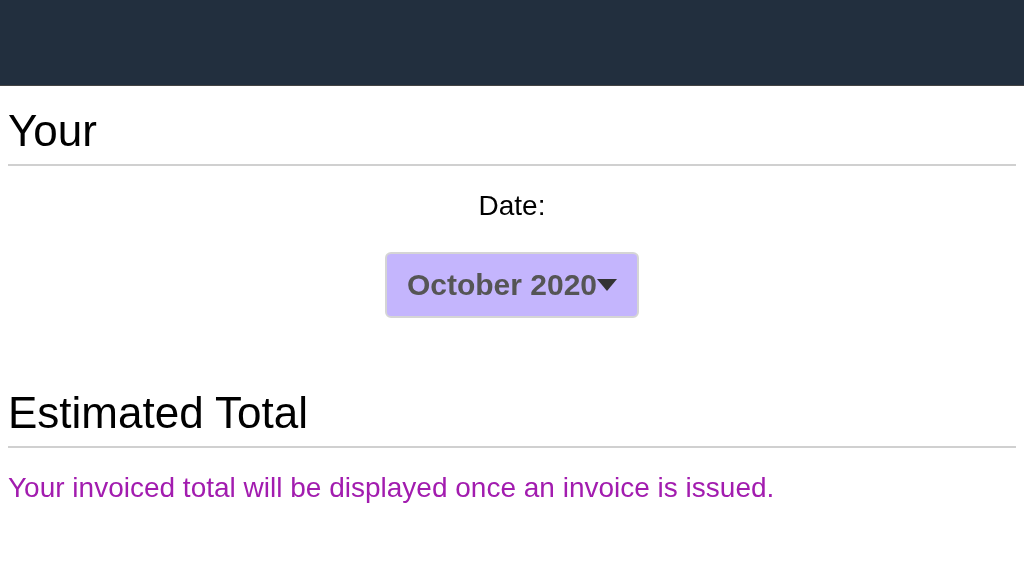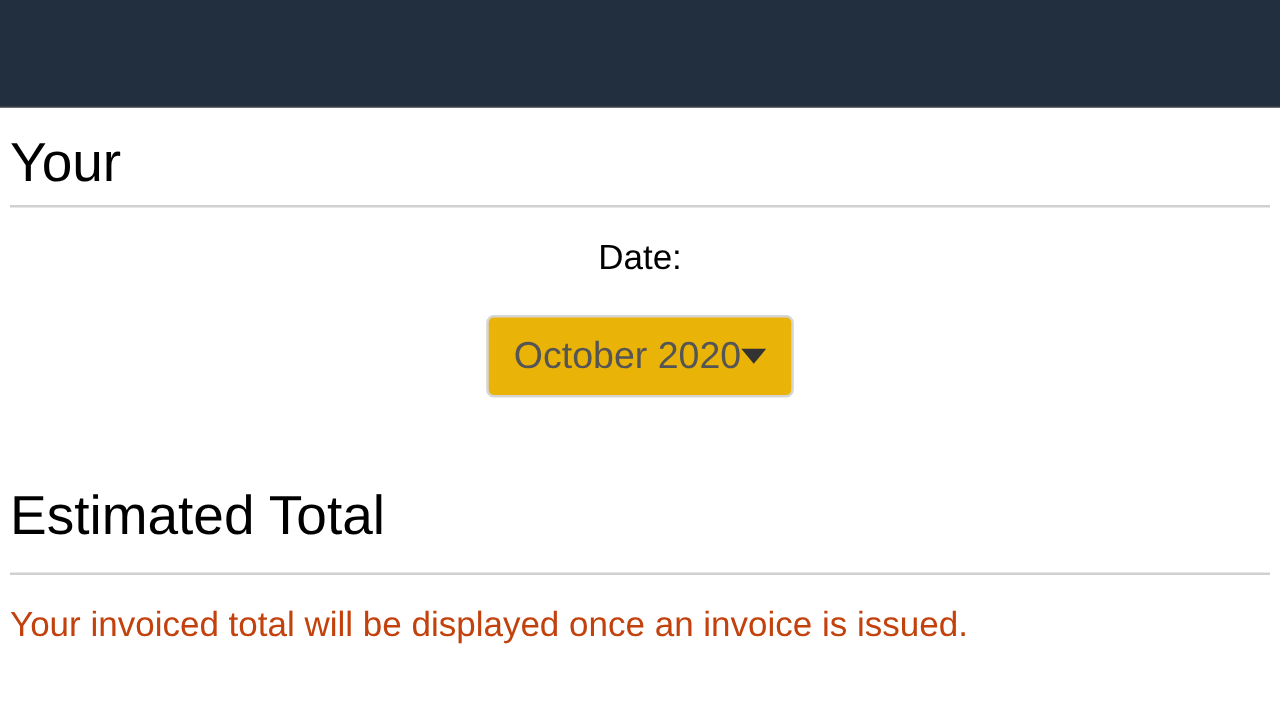--- a/index.html
+++ b/index.html
@@ -48,45 +48,46 @@
     .date-select {
       flex: 1;
       max-width: 860px;
       border: 2px solid #d5d5d5;
       border-radius: 6px;
       padding: 14px 20px;
       display: flex;
       align-items: center;
       justify-content: space-between;
       cursor: pointer;
-      background: #eab308;
+      background: #c4b5fd;
+      font-weight: bold;
     }
     .date-select-value {
       font-size: 30px;
       color: #555555;
     }
     .chevron {
       width: 0;
       height: 0;
       border-left: 10px solid transparent;
       border-right: 10px solid transparent;
       border-top: 12px solid #333333;
     }
     .estimated-section {
       margin-top: 0;
     }
     .estimated-title {
       font-size: 44px;
       font-weight: 400;
       color: #000000;
-      margin-bottom: 20px;
+      margin-bottom: 8px;
     }
     .estimated-text {
       font-size: 28px;
-      color: #c2410c;
+      color: #a21caf;
       margin-top: 24px;
     }
   </style>
 </head>
 <body>
 
 <div class="header-bar"></div>
 
 <div class="content">
 

